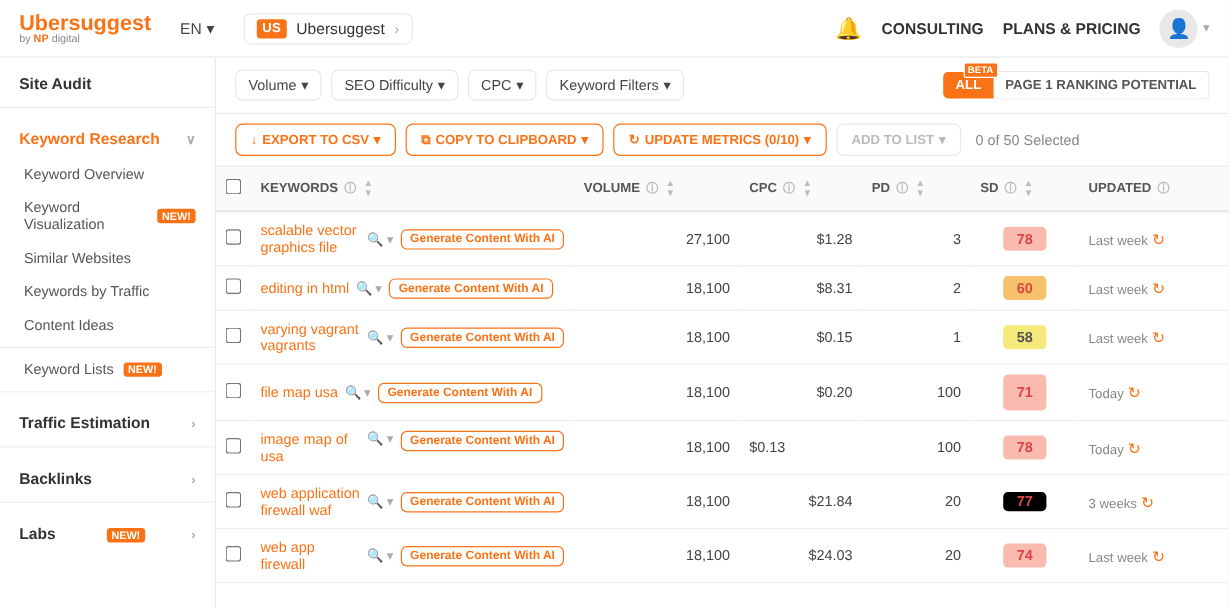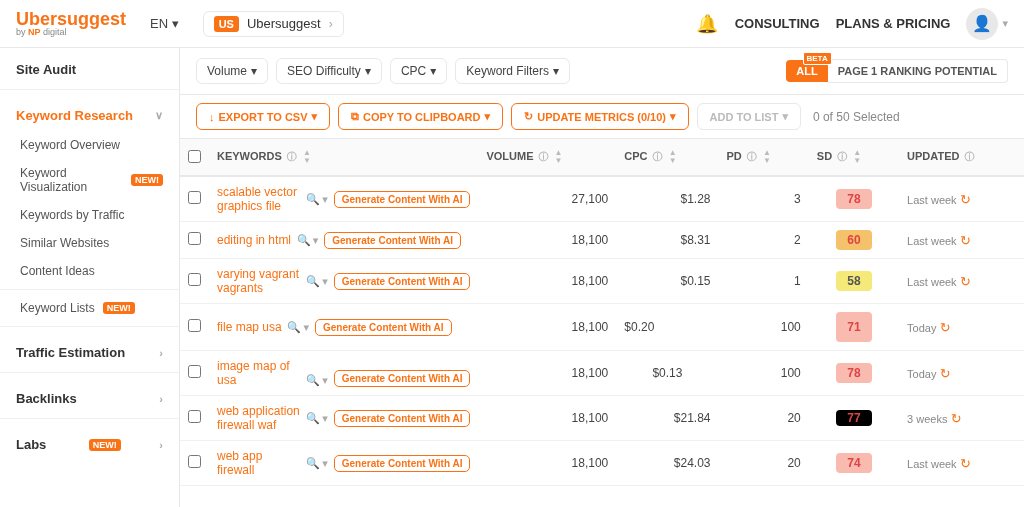--- a/index.html
+++ b/index.html
@@ -49,21 +49,21 @@
     .main-layout { display: flex; flex: 1; overflow: hidden; }
 
     
     .sidebar {
       width: 180px; background: #fff; border-right: 1px solid #e8e8e8;
       overflow-y: auto; flex-shrink: 0;
     }
     .sidebar-section-title {
       font-size: 13px; font-weight: 700; color: #333;
       padding: 14px 16px 8px; cursor: pointer;
-      display: flex; align-items: center; justify-content: space-between;
+      display: flex; align-items: flex-end; justify-content: space-between;
     }
     .sidebar-section-title.active { color: #f97316; }
     .sidebar-section-title .arrow { color: #aaa; font-size: 11px; }
     .sidebar-item {
       font-size: 12px; color: #555; padding: 7px 16px 7px 20px;
       cursor: pointer; display: flex; align-items: center; gap: 4px;
     }
     .sidebar-item.active { font-weight: 700; color: #333; }
     .sidebar-item.active::before {
       content: ''; position: absolute; left: 0; width: 3px; height: 24px;
@@ -181,24 +181,24 @@
       <span class="arrow">∨</span>
     </div>
     <div class="sidebar-item">
       <span>Keyword Overview</span>
     </div>
     <div class="sidebar-item">
       <span>Keyword Visualization</span>
       <span class="new-badge">NEW!</span>
     </div>
     <div class="sidebar-item">
+      <span>Similar Websites</span>
+    </div>
+    <div class="sidebar-item">
       <span>Keywords by Traffic</span>
-    </div>
-    <div class="sidebar-item">
-      <span>Similar Websites</span>
     </div>
     <div class="sidebar-item">
       <span>Content Ideas</span>
     </div>
     <div class="sidebar-divider"></div>
     <div class="sidebar-item">
       <span>Keyword Lists</span>
       <span class="new-badge">NEW!</span>
     </div>
     <div class="sidebar-divider"></div>
@@ -385,39 +385,39 @@
       <div style="display:flex;align-items:center;gap:6px;">
         <span style="color:#f97316;cursor:pointer;">file map usa</span>
         <span style="display:flex;gap:2px;align-items:center;">
           <span style="color:#aaa;font-size:11px;cursor:pointer;">🔍</span>
           <span style="color:#aaa;font-size:11px;cursor:pointer;">▾</span>
         </span>
         <button style="background:#fff;border:1px solid #f97316;color:#f97316;border-radius:5px;padding:2px 7px;font-size:10px;font-weight:600;cursor:pointer;white-space:nowrap;">Generate Content With AI</button>
       </div>
     </td>
               <td style="text-align: right;">18,100</td>
-              <td style="text-align: left;">$0.20</td>
+              <td style="text-align: right;">$0.20</td>
               <td style="text-align: right;">100</td>
               <td style="text-align: center;"><span style="background:#f9bbb0;color:#d44;font-weight:700;border-radius:4px;padding:8px 8px;display:inline-block;min-width:36px;text-align:center;">71</span></td>
               <td><span style="font-size:11px;color:#888;">Today</span> <span style="color:#f97316;cursor:pointer;font-size:13px;">↻</span></td>
             </tr>
             <tr>
               <td class="cb-cell"><input type="checkbox" style=""></td>
               <td class="keyword-cell" style="min-width: 160px;">
-      <div style="display:flex;align-items:flex-end;gap:6px;">
+      <div style="display:flex;align-items:flex-start;gap:6px;">
         <span style="color:#f97316;cursor:pointer;">image map of usa</span>
         <span style="display:flex;gap:2px;align-items:center;">
           <span style="color:#aaa;font-size:11px;cursor:pointer;">🔍</span>
           <span style="color:#aaa;font-size:11px;cursor:pointer;">▾</span>
         </span>
         <button style="background:#fff;border:1px solid #f97316;color:#f97316;border-radius:5px;padding:2px 7px;font-size:10px;font-weight:600;cursor:pointer;white-space:nowrap;">Generate Content With AI</button>
       </div>
     </td>
               <td style="text-align: right;">18,100</td>
-              <td style="text-align: center;">$0.13</td>
+              <td style="text-align: left;">$0.13</td>
               <td style="text-align: right;">100</td>
               <td style="text-align: center;"><span style="background:#f9bbb0;color:#d44;font-weight:700;border-radius:4px;padding:3px 8px;display:inline-block;min-width:36px;text-align:center;">78</span></td>
               <td><span style="font-size:11px;color:#888;">Today</span> <span style="color:#f97316;cursor:pointer;font-size:13px;">↻</span></td>
             </tr>
             <tr>
               <td class="cb-cell"><input type="checkbox" style=""></td>
               <td class="keyword-cell" style="min-width: 160px;">
       <div style="display:flex;align-items:center;gap:6px;">
         <span style="color:#f97316;cursor:pointer;">web application firewall waf</span>
         <span style="display:flex;gap:2px;align-items:center;">

